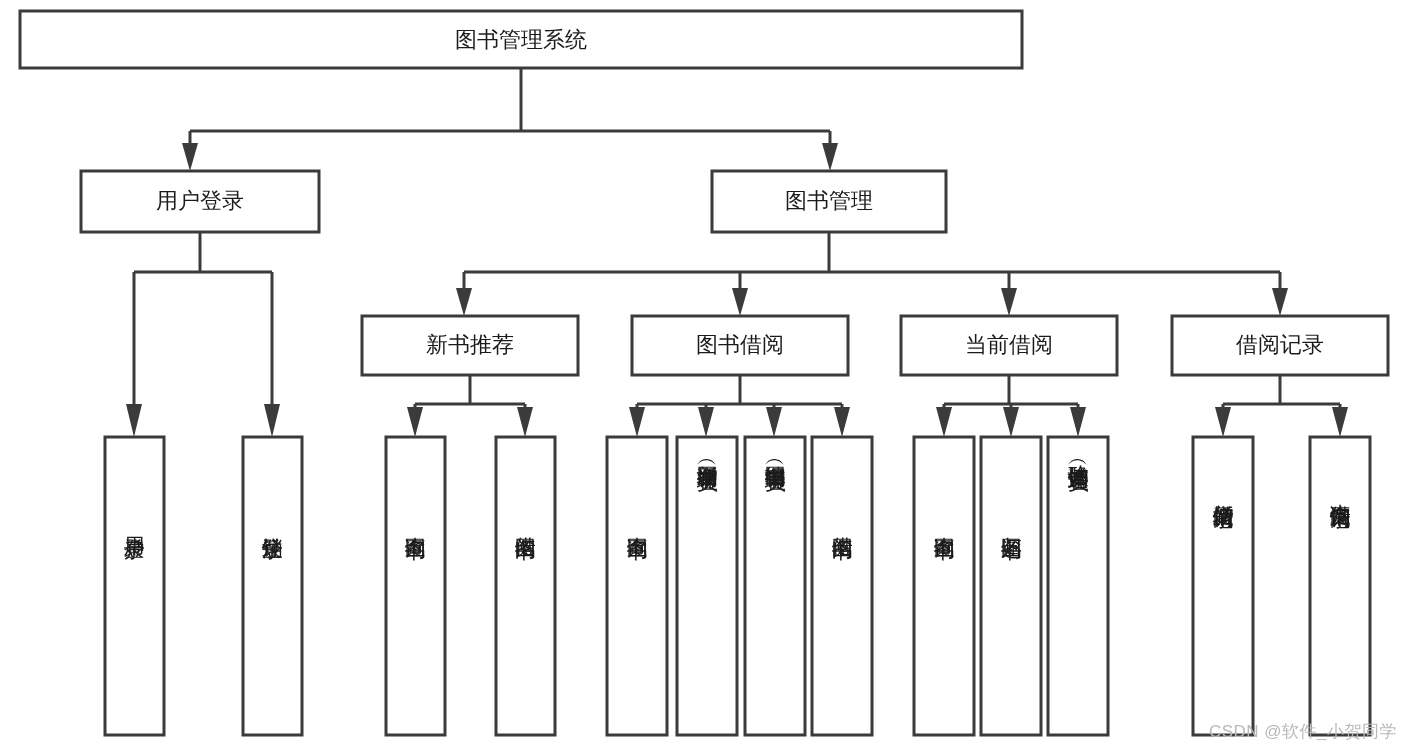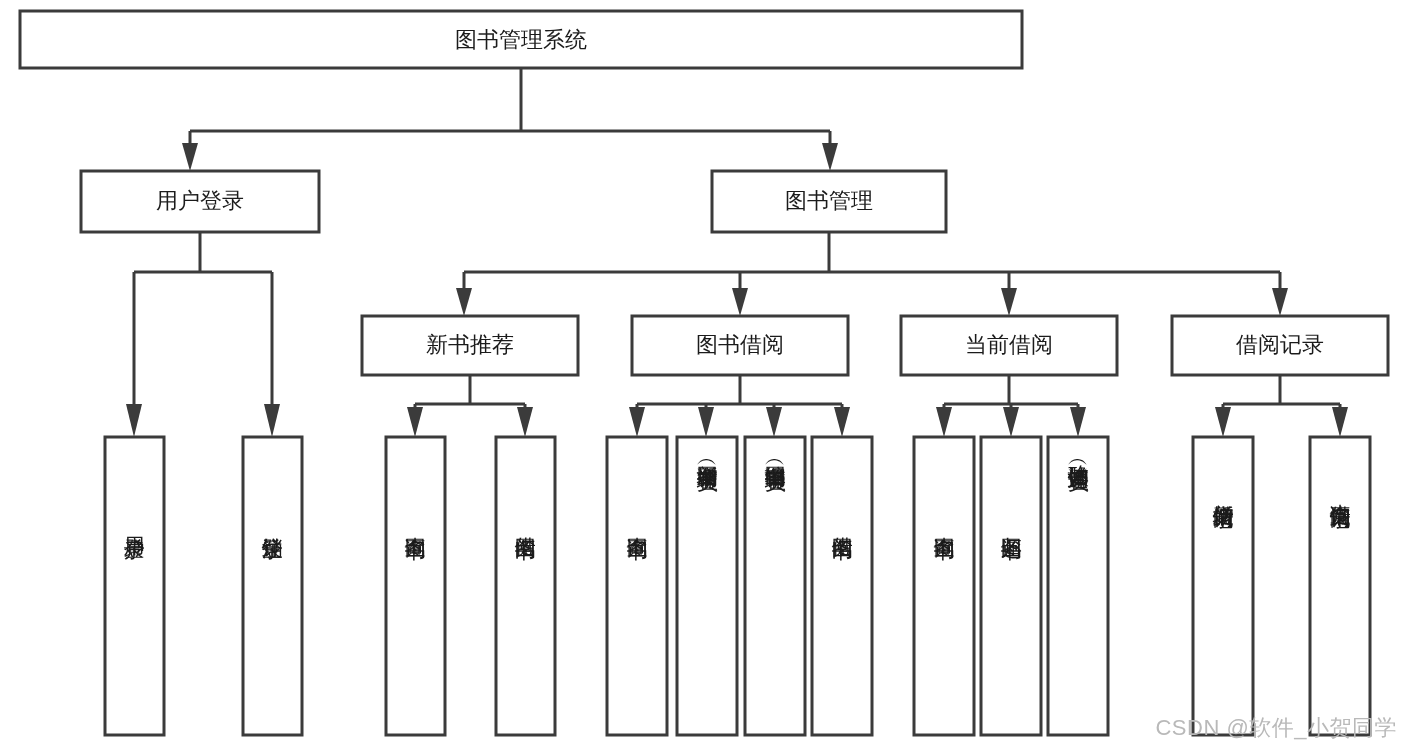--- a/index.html
+++ b/index.html
@@ -13,21 +13,21 @@
   .node-rect{fill:#ffffff;stroke:#3b3b3b;stroke-width:3;}
   .node-label{
     font-family:"Liberation Sans","DejaVu Sans",sans-serif;
     font-size:22px;fill:#1b1b1b;text-anchor:middle;dominant-baseline:middle;
   }
   .edge{stroke:#3b3b3b;stroke-width:3;fill:none;stroke-linecap:butt;}
   .arrow-head{fill:#3b3b3b;stroke:none;}
   .watermark{
     position:absolute;right:8px;bottom:4px;
     font-family:"Liberation Sans","DejaVu Sans",sans-serif;
-    font-size:22px;color:#b9b9b9;white-space:nowrap;letter-spacing:.5px;
+    font-size:17px;color:#b9b9b9;white-space:nowrap;letter-spacing:.5px;
     user-select:none;
   }
   
   .leaf-text-layer{position:absolute;left:0;top:0;width:1405px;height:747px;pointer-events:none;}
   .leaf-vtext{
     position:absolute;
     writing-mode:vertical-rl;
     text-orientation:upright;
     font-family:"Liberation Sans","DejaVu Sans",sans-serif;
     font-size:21px;line-height:1.06;color:#1b1b1b;

